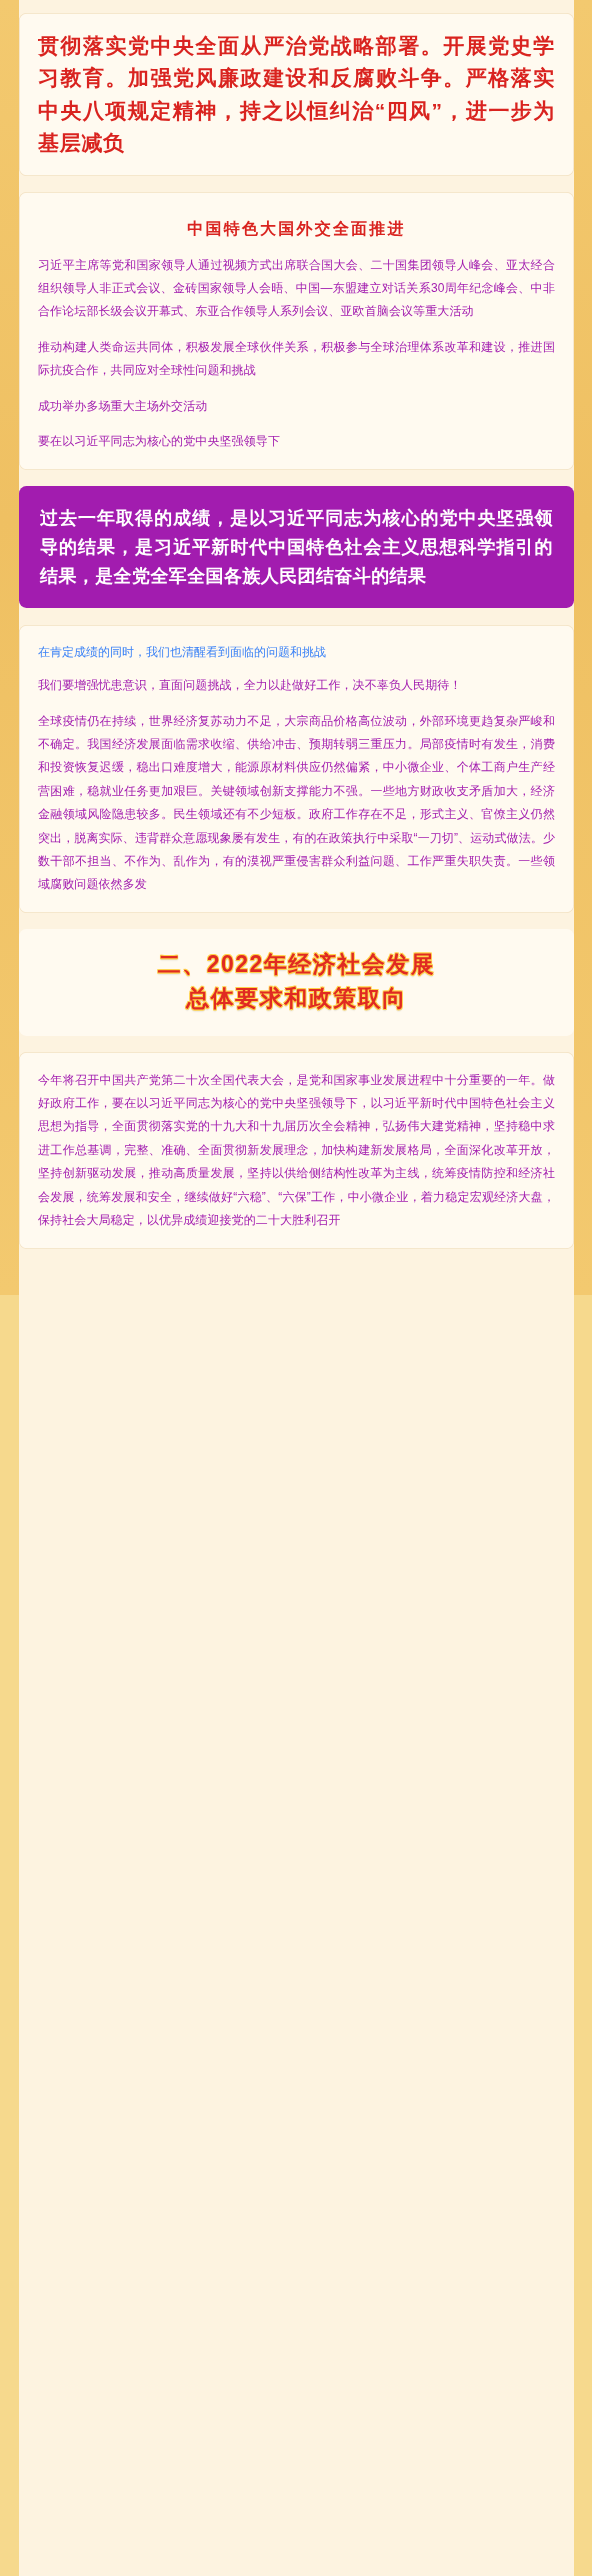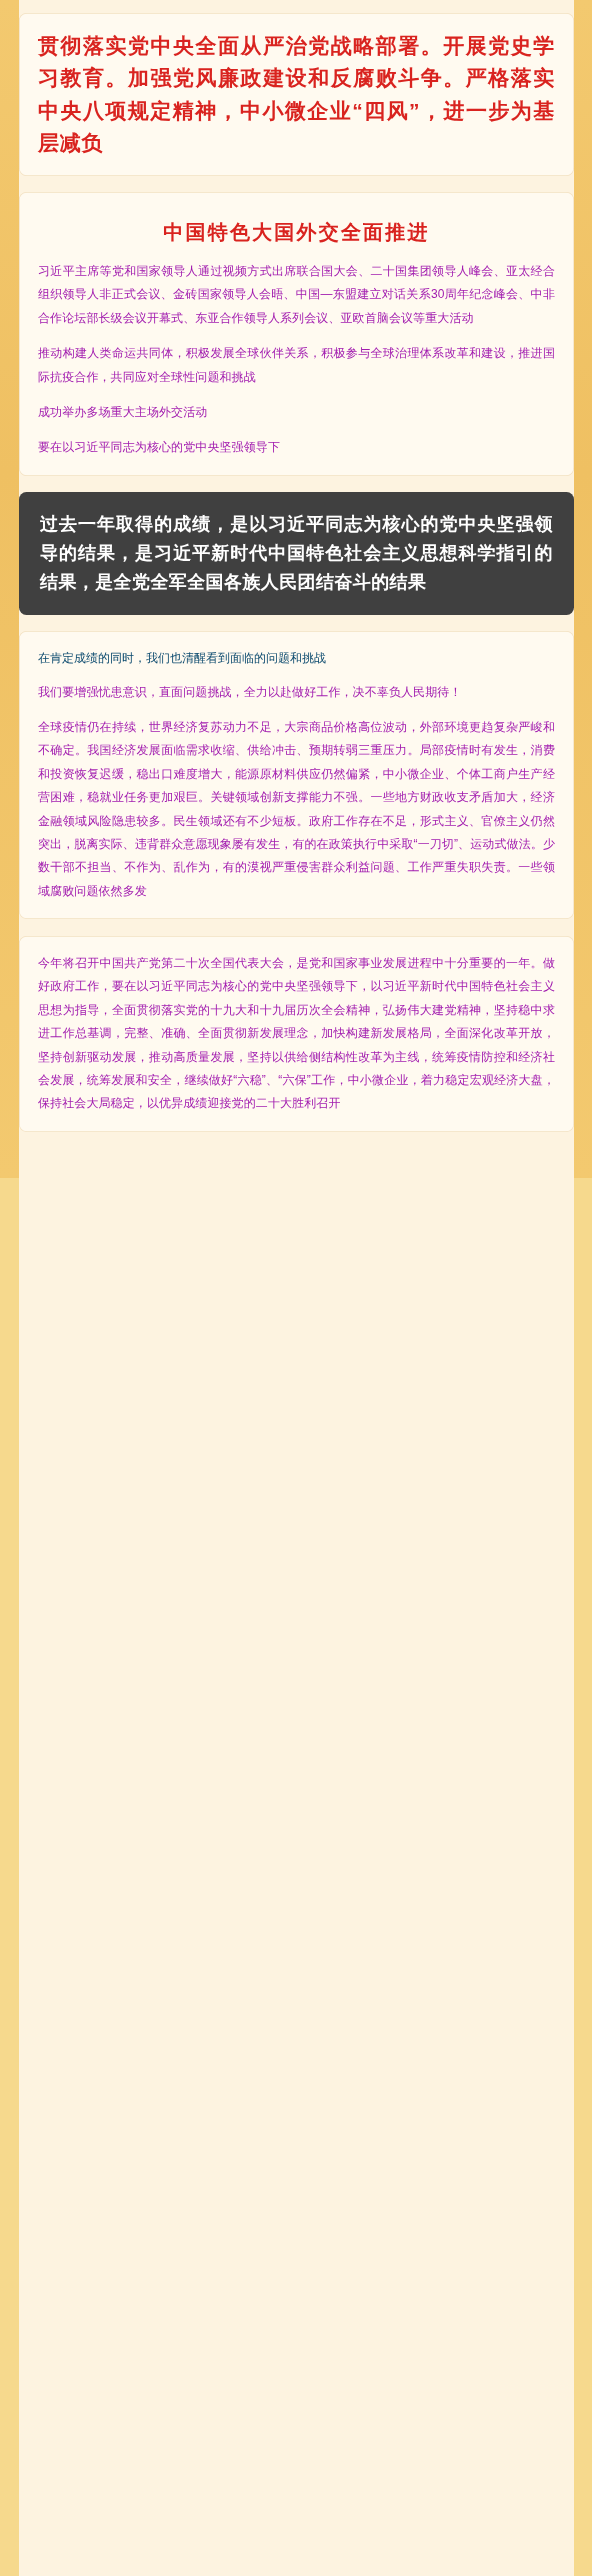--- a/index.html
+++ b/index.html
@@ -51,30 +51,30 @@
     line-height: 1.55;
     letter-spacing: 0.7px;
     text-align: justify;
     text-justify: inter-ideograph;
   }
 
   
   .title-center {
     color: #d9231f;
     font-weight: bold;
-    font-size: 20px;
+    font-size: 16px;
     text-align: center;
     letter-spacing: 2.2px;
     line-height: 1.6;
     padding: 7.4px 0 12px 0;
   }
 
   
   .block-red {
-    background: #404040;
+    background: #a21caf;
     border-radius: 7.4px;
     margin-bottom: 16.3px;
     padding: 18px 21px;
     color: #fff;
   }
   .block-red .txt {
     font-size: 18px;
     font-weight: bold;
     line-height: 1.6;
     letter-spacing: 0.4px;
@@ -110,54 +110,58 @@
     font-size: 12px;
     line-height: 1.95;
     margin: 0 0 12px 0;
     text-align: justify;
     text-justify: inter-ideograph;
     letter-spacing: 0.1px;
   }
   p.body:last-child { margin-bottom: 0; }
 
   p.lead-red {
-    color: #0c4a6e;
+    color: #3b82f6;
     font-size: 12px;
     line-height: 1.9;
     margin: 0 0 10.4px 0;
     text-align: justify;
   }
 </style>
 </head>
 <body>
 
 <div class="page">
   <div class="rail left"></div>
   <div class="rail right"></div>
 
   <div class="block">
-    <div class="headline-red">贯彻落实党中央全面从严治党战略部署。开展党史学习教育。加强党风廉政建设和反腐败斗争。严格落实中央八项规定精神，中小微企业“四风”，进一步为基层减负</div>
+    <div class="headline-red">贯彻落实党中央全面从严治党战略部署。开展党史学习教育。加强党风廉政建设和反腐败斗争。严格落实中央八项规定精神，持之以恒纠治“四风”，进一步为基层减负</div>
   </div>
 
   <div class="block">
     <div class="title-center">中国特色大国外交全面推进</div>
     <p class="body">习近平主席等党和国家领导人通过视频方式出席联合国大会、二十国集团领导人峰会、亚太经合组织领导人非正式会议、金砖国家领导人会晤、中国—东盟建立对话关系30周年纪念峰会、中非合作论坛部长级会议开幕式、东亚合作领导人系列会议、亚欧首脑会议等重大活动</p>
     <p class="body">推动构建人类命运共同体，积极发展全球伙伴关系，积极参与全球治理体系改革和建设，推进国际抗疫合作，共同应对全球性问题和挑战</p>
     <p class="body">成功举办多场重大主场外交活动</p>
     <p class="body">要在以习近平同志为核心的党中央坚强领导下</p>
   </div>
 
   <div class="block-red">
     <div class="txt">过去一年取得的成绩，是以习近平同志为核心的党中央坚强领导的结果，是习近平新时代中国特色社会主义思想科学指引的结果，是全党全军全国各族人民团结奋斗的结果</div>
   </div>
 
   <div class="block">
     <p class="lead-red">在肯定成绩的同时，我们也清醒看到面临的问题和挑战</p>
     <p class="body">我们要增强忧患意识，直面问题挑战，全力以赴做好工作，决不辜负人民期待！</p>
     <p class="body">全球疫情仍在持续，世界经济复苏动力不足，大宗商品价格高位波动，外部环境更趋复杂严峻和不确定。我国经济发展面临需求收缩、供给冲击、预期转弱三重压力。局部疫情时有发生，消费和投资恢复迟缓，稳出口难度增大，能源原材料供应仍然偏紧，中小微企业、个体工商户生产经营困难，稳就业任务更加艰巨。关键领域创新支撑能力不强。一些地方财政收支矛盾加大，经济金融领域风险隐患较多。民生领域还有不少短板。政府工作存在不足，形式主义、官僚主义仍然突出，脱离实际、违背群众意愿现象屡有发生，有的在政策执行中采取“一刀切”、运动式做法。少数干部不担当、不作为、乱作为，有的漠视严重侵害群众利益问题、工作严重失职失责。一些领域腐败问题依然多发</p>
   </div>
 
+  <div class="banner-heading">
+    <div class="l1">二、2022年经济社会发展</div>
+    <div class="l2">总体要求和政策取向</div>
+  </div>
 
   <div class="block">
     <p class="body">今年将召开中国共产党第二十次全国代表大会，是党和国家事业发展进程中十分重要的一年。做好政府工作，要在以习近平同志为核心的党中央坚强领导下，以习近平新时代中国特色社会主义思想为指导，全面贯彻落实党的十九大和十九届历次全会精神，弘扬伟大建党精神，坚持稳中求进工作总基调，完整、准确、全面贯彻新发展理念，加快构建新发展格局，全面深化改革开放，坚持创新驱动发展，推动高质量发展，坚持以供给侧结构性改革为主线，统筹疫情防控和经济社会发展，统筹发展和安全，继续做好“六稳”、“六保”工作，中小微企业，着力稳定宏观经济大盘，保持社会大局稳定，以优异成绩迎接党的二十大胜利召开</p>
   </div>
 </div>
 
 
 </body></html>

